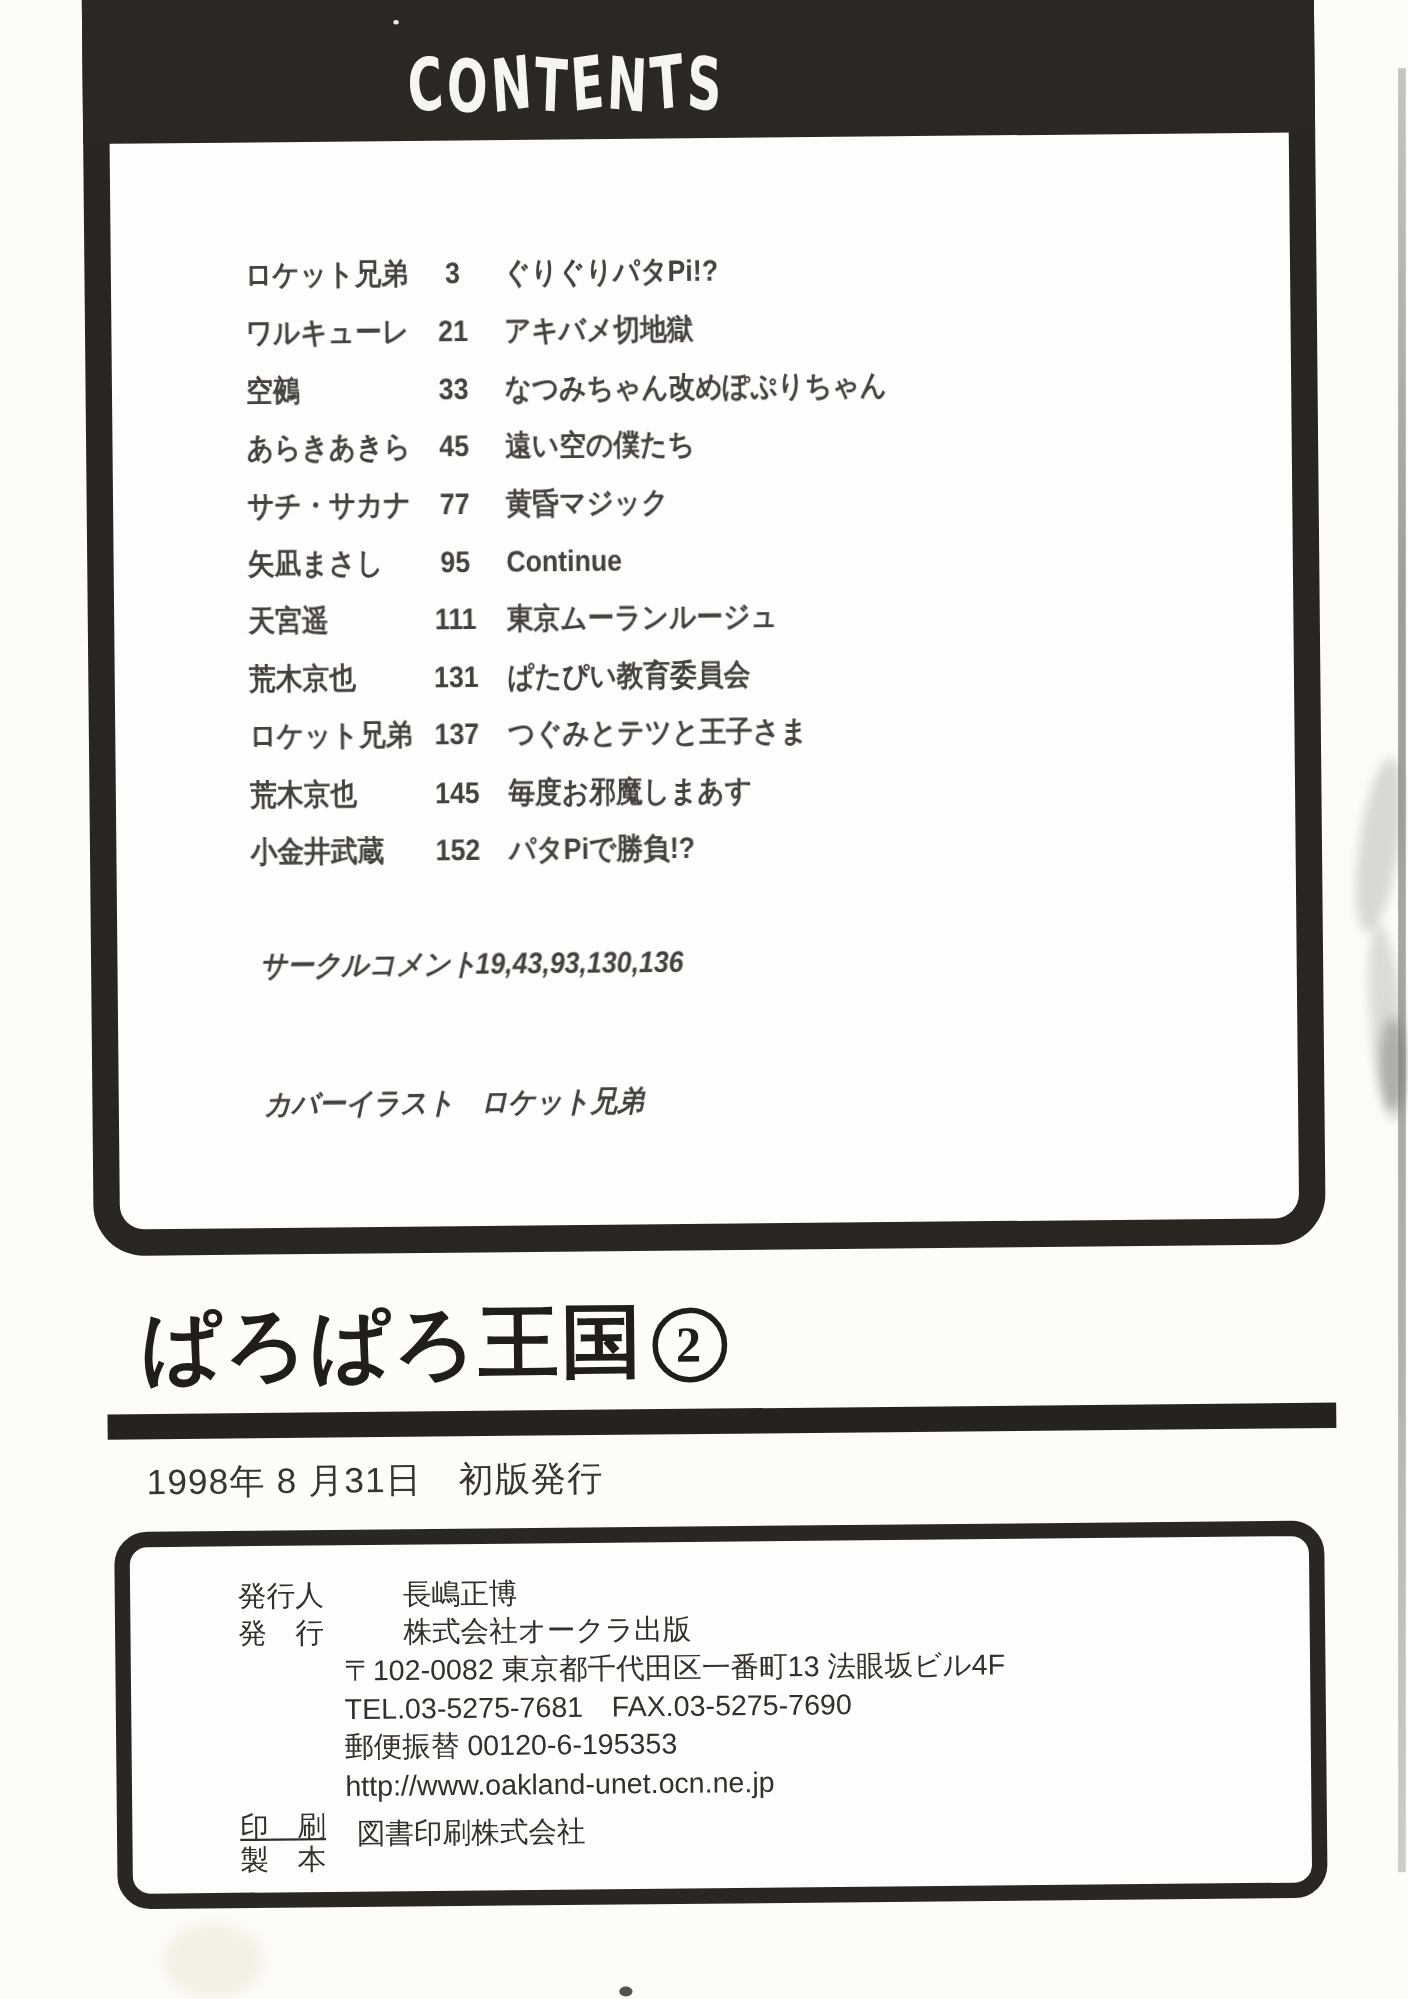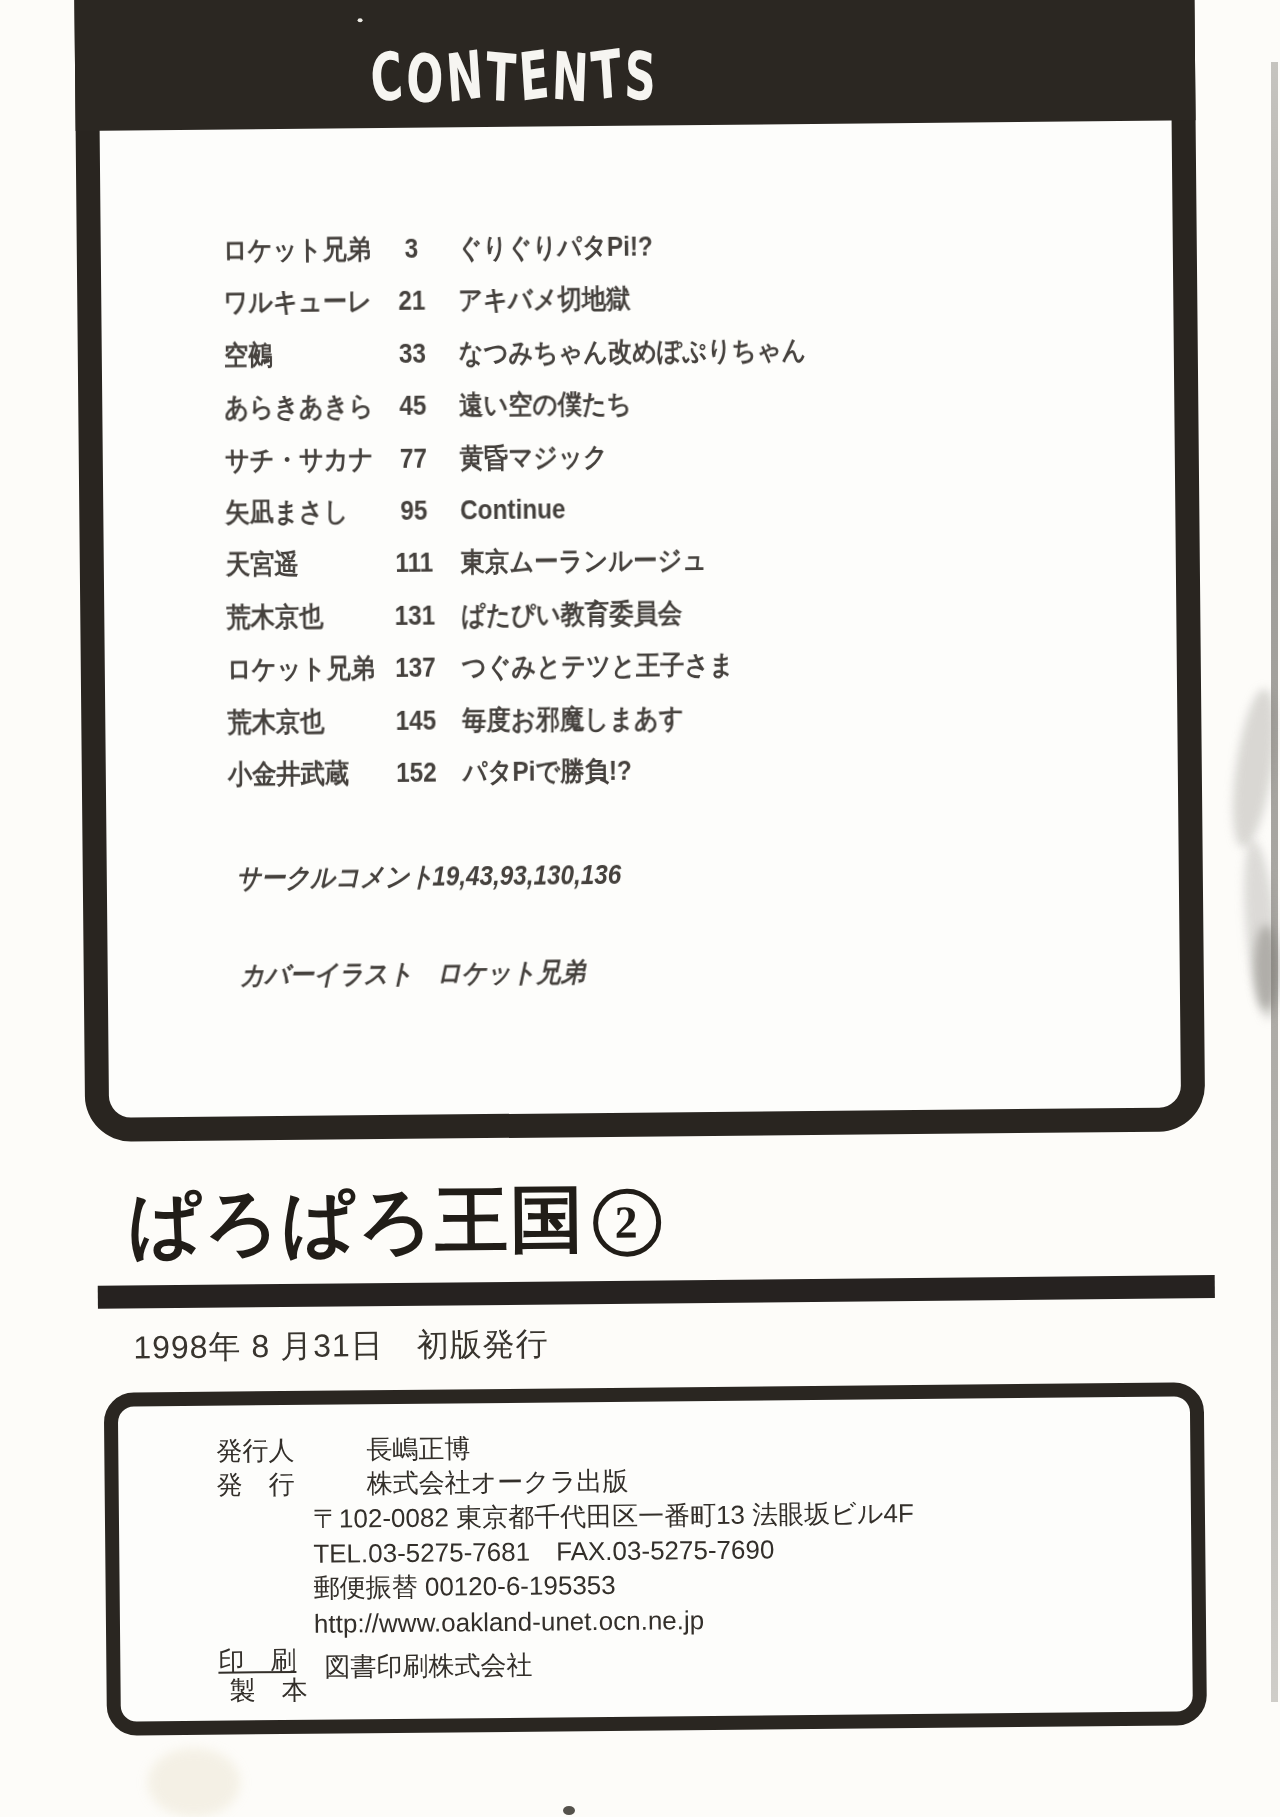--- a/index.html
+++ b/index.html
@@ -67,21 +67,21 @@
   }
   .toc-row{position:relative;height:52.4px;}
   .toc-author{position:absolute;left:0;top:0;}
   .toc-num{position:absolute;left:178px;top:0;width:63px;text-align:center;}
   .toc-title{position:absolute;left:261px;top:0;}
   .toc-extra{position:absolute;height:40px;font-style:italic;}
   .toc-extra .x-label{position:absolute;left:0;top:0;}
   .toc-extra .x-value{position:absolute;top:0;}
   .extra-comment{left:8px;top:628px;}
   .extra-comment .x-value{left:218px;}
-  .extra-cover{left:11px;top:725px;}
+  .extra-cover{left:11px;top:754px;}
   .extra-cover .x-value{left:219px;}
 
   
   .book-title{
     position:absolute;left:126px;top:1182px;
     font-family:"Liberation Serif","DejaVu Serif",serif;
     font-weight:700;
     font-size:73px;line-height:1.05;
     color:#211d18;
     letter-spacing:2px;
@@ -117,21 +117,21 @@
   .colophon-box .row{
     position:absolute;
     font-size:26px;color:#332f2a;line-height:1.1;white-space:nowrap;
   }
   .c-label{left:98px;}
   .c-value{left:248px;}
   .c-indent{left:194px;}
   .r1{top:31px;}  .r2{top:65px;}  .r3{top:100px;}
   .r4{top:135px;} .r5{top:169px;} .r6{top:205px;}
   .r-print1{top:241px;left:98px;font-size:24px;text-decoration:underline;}
-  .r-print2{top:271px;left:98px;font-size:24px;margin-left:11px;}
+  .r-print2{top:271px;left:98px;font-size:24px;}
   .r-printer{top:248px;left:204px;font-size:29px;}
 
   
   .edge-strip{
     position:absolute;left:1271px;top:62px;width:7px;height:1640px;
     background:linear-gradient(#c6c4bf,#9f9d98 30%,#b3b1ac 70%,#cfcdc8);
     filter:blur(0.6px);
   }
   .wisp{position:absolute;border-radius:50%;filter:blur(5px);}
   .wisp-1{left:1236px;top:688px;width:36px;height:160px;background:rgba(132,130,124,.30);transform:rotate(8deg);}

